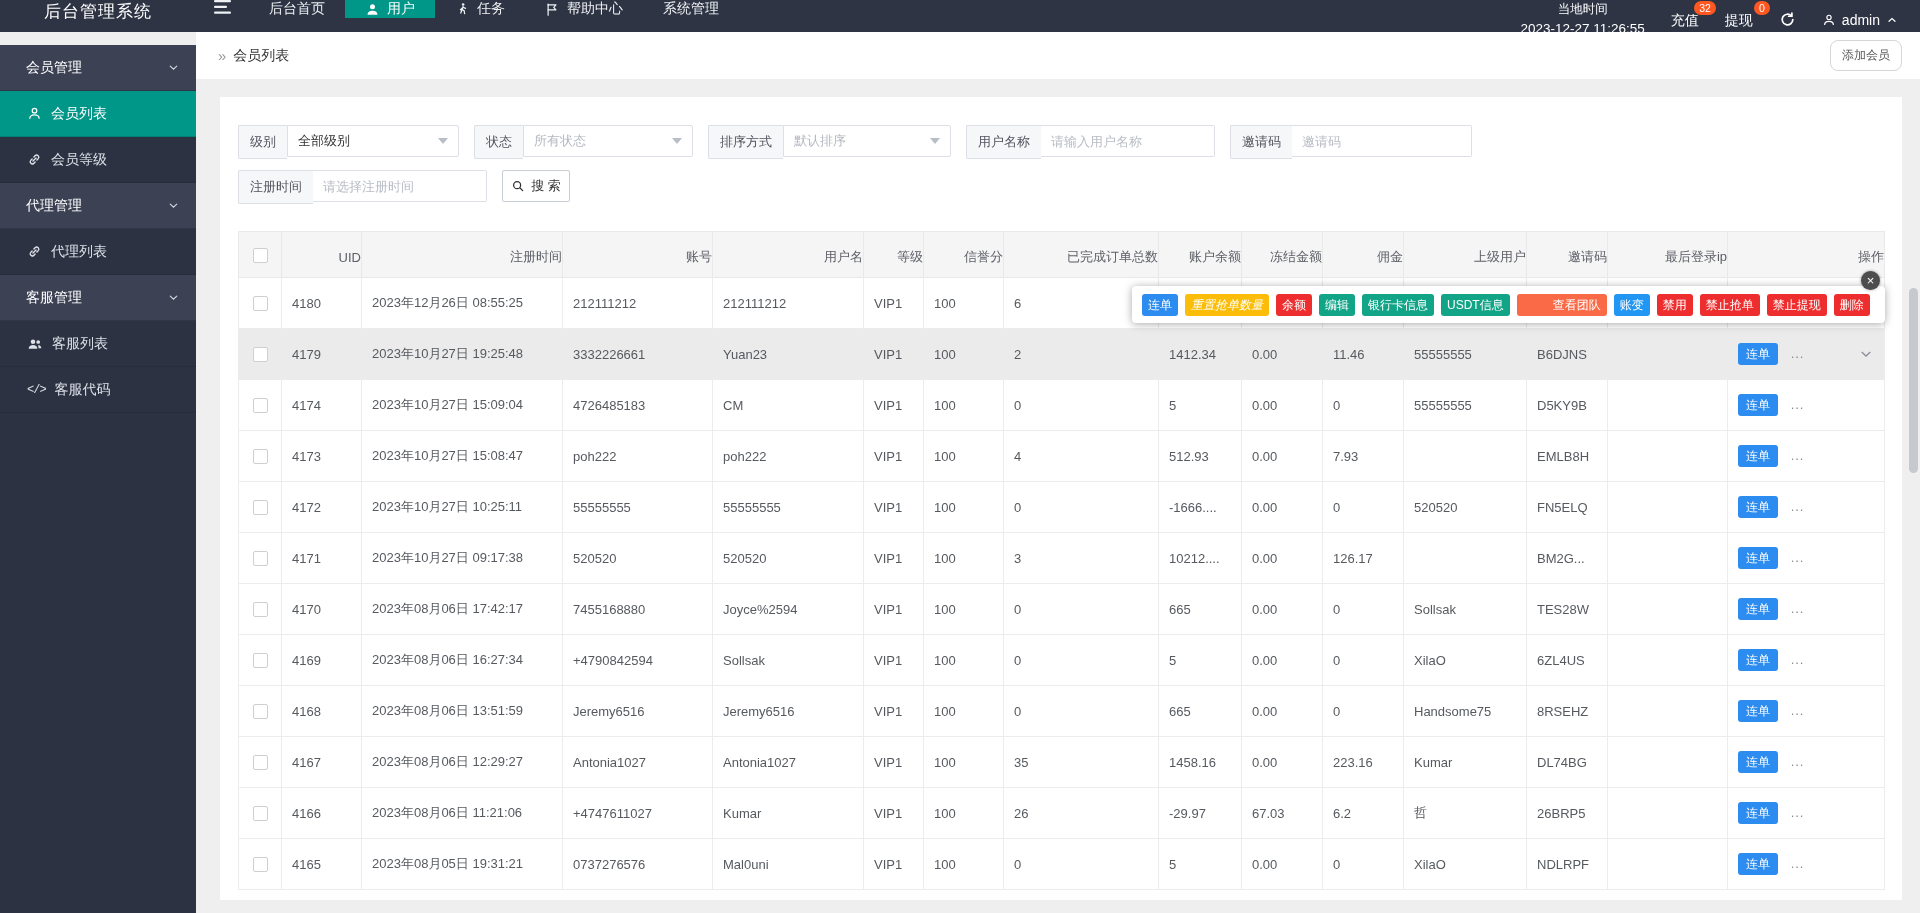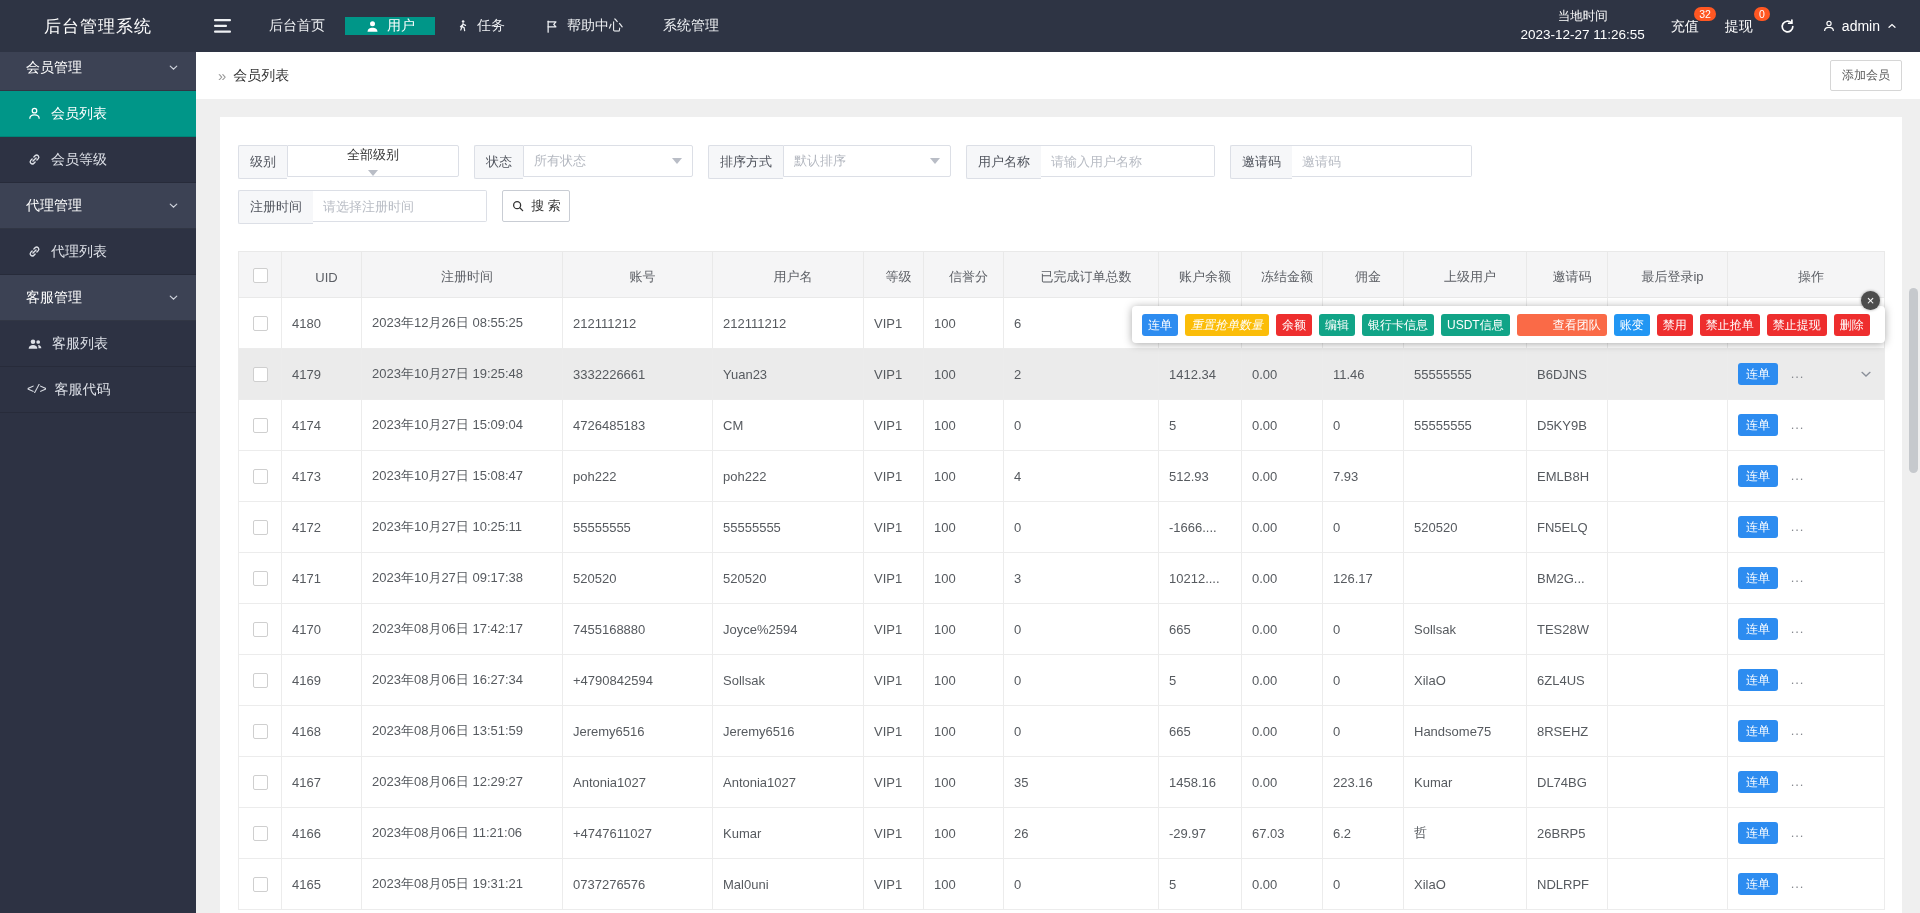--- a/index.html
+++ b/index.html
@@ -1,21 +1,21 @@
 <!DOCTYPE html>
 <html><head>
 <meta charset="utf-8">
 <style>
   * { margin:0; padding:0; box-sizing:border-box; }
   html,body { width:1920px; height:913px; overflow:hidden; background:#efefef;
     font-family:"Liberation Sans","DejaVu Sans",sans-serif; }
   svg { display:block; }
 
   
-  .topbar { height:52px; background:#2e3444; display:flex; align-items:center; color:#fff; position:relative; z-index:20; }
+  .topbar { height:32px; background:#2e3444; display:flex; align-items:flex-start; color:#fff; position:relative; z-index:20; }
   .brand { width:196px; display:flex; align-items:center; justify-content:center; font-size:17px; letter-spacing:1px; color:#fff; }
   .tb-item { display:flex; align-items:center; gap:7px; padding:0 20px; font-size:14px; color:#eef0f3; cursor:pointer; }
   .tb-item.icon-only { padding:0 18px; }
   .tb-item.active { background:#009688; color:#fff; }
   .tb-right { margin-left:auto; display:flex; align-items:center; gap:26px; padding-right:22px; }
   .tb-time { text-align:center; line-height:1.5; }
   .tb-time .t1 { font-size:12.5px; }
   .tb-time .t2 { font-size:13.5px; }
   .tb-badge-item { position:relative; font-size:14px; cursor:pointer; padding-top:2px; }
   .badge { position:absolute; top:-9px; right:-17px; background:#ff5722; color:#fff; font-size:10.5px;
@@ -30,21 +30,21 @@
   .sb-item { height:46px; display:flex; align-items:center; gap:9px; padding:0 16px 0 27px; color:#dde0e7;
     font-size:14px; border-bottom:1px solid rgba(0,0,0,.12); cursor:pointer; }
   .sb-item.active { background:#009688; color:#fff; }
   .sb-item .code-ic { font-family:"Liberation Mono","DejaVu Sans Mono",monospace; font-size:12px; letter-spacing:-1px; }
 
   
   .main { margin-left:196px; }
   .crumb-bar { height:47px; background:#fff; display:flex; align-items:center; padding:0 18px 0 22px; }
   .crumb { display:flex; align-items:center; gap:7px; font-size:14px; color:#333; }
   .crumb .arr { color:#999; font-size:15px; }
-  .add-btn { margin-left:auto; background:#fff; border:1px solid #d6d6d6; border-radius:2px; color:#595959;
+  .add-btn { margin-left:auto; background:#fff; border:1px solid #d6d6d6; border-radius:8px; color:#595959;
     font-size:12px; padding:6px 11px; cursor:pointer; }
 
   .panel { margin:18px 18px 0 24px; background:#fff; height:803px; padding:28px 18px 0 18px; position:relative; }
 
   
   .frow { display:flex; gap:15px; }
   .frow + .frow { margin-top:13px; }
   .fgroup { display:flex; height:32px; font-size:13px; }
   .flabel { background:#f6f7f9; border:1px solid #dcdfe6; border-right:none; border-radius:2px 0 0 2px;
     display:flex; align-items:center; padding:16px 11px; color:#51555e; white-space:nowrap; }
@@ -55,21 +55,21 @@
   .caret { width:0; height:0; border-left:5px solid transparent; border-right:5px solid transparent; border-top:6px solid #b9bdc6; }
   .finput { border:1px solid #dcdfe6; border-radius:0 2px 2px 0; border-left:none; padding:0 10px; font-size:13px;
     color:#333; outline:none; font-family:inherit; }
   .finput::placeholder { color:#b8bcc4; }
   .search-btn { height:32px; width:68px; background:#fff; border:1px solid #c9cdd4; border-radius:2px;
     display:flex; align-items:center; justify-content:center; gap:6px; font-size:13px; color:#333; cursor:pointer; }
 
   
   .table-wrap { margin-top:29px; position:relative; }
   table { width:100%; border-collapse:collapse; table-layout:fixed; }
-  th { height:46px; background:#f5f5f6; font-weight:400; font-size:13px; color:#5d6066; text-align:center;
+  th { height:46px; background:#f5f5f6; font-weight:400; font-size:13px; color:#5d6066; text-align:right;
     padding:5px 0 0 10px; border:1px solid #e9e9e9; }
   td { height:51px; font-size:13px; color:#565a5f; padding:0 0 0 10px; border:1px solid #ececec;
     background:#fff; overflow:hidden; white-space:nowrap; }
   tr.hl td { background:#ebebeb; }
   .cb-col { text-align:center; padding:0; }
   .checkbox { display:inline-block; width:15px; height:15px; border:1px solid #cfcfcf; border-radius:2px;
     background:#fff; vertical-align:middle; cursor:pointer; }
   .op-cell { position:relative; }
   .btn-liandan { display:inline-block; background:#2d8cf0; color:#fff; font-size:12px; line-height:22px;
     padding:0 8px; border-radius:3px; cursor:pointer; }
@@ -249,21 +249,21 @@
       <span>会员列表</span>
     </div>
     <button class="add-btn">添加会员</button>
   </div>
 
   <div class="panel">
 
     <div class="frow">
       <div class="fgroup">
         <div class="flabel">级别</div>
-        <div class="fselect" style="width:172px;flex-direction:column;">
+        <div class="fselect" style="width:172px;">
           <span class="val">全部级别</span>
           <span class="caret"></span>
         </div>
       </div>
       <div class="fgroup">
         <div class="flabel">状态</div>
         <div class="fselect" style="width:170px;">
           <span class="val ph">所有状态</span>
           <span class="caret"></span>
         </div>

